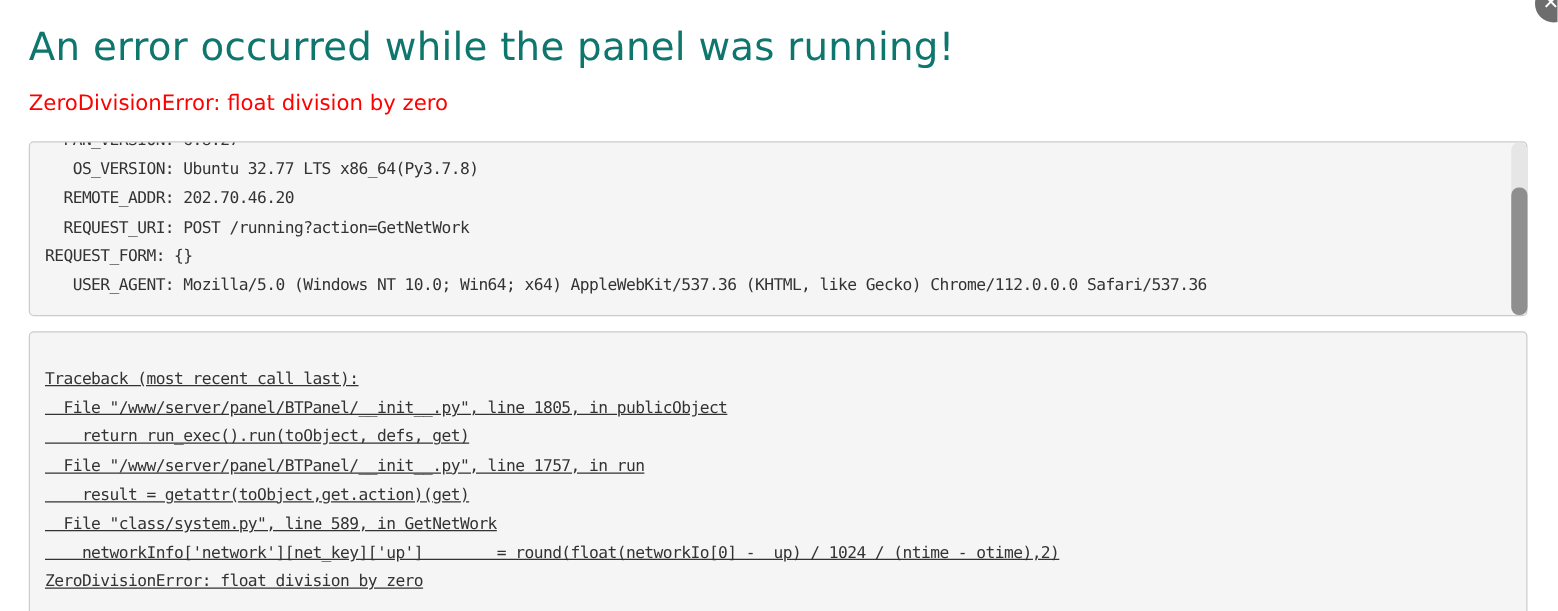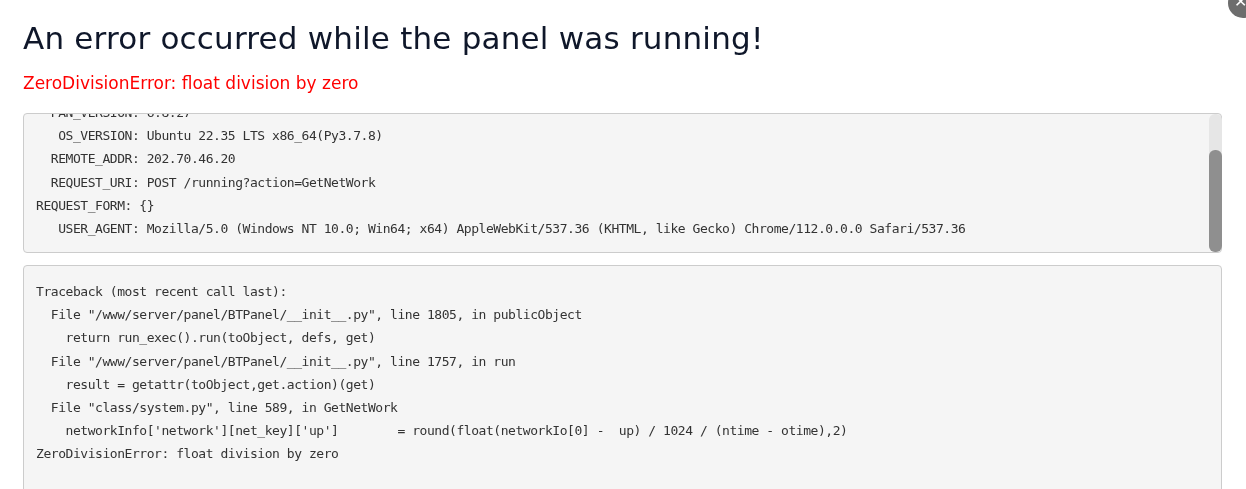--- a/index.html
+++ b/index.html
@@ -9,21 +9,21 @@
     background: #ffffff;
     position: relative;
     font-family: "DejaVu Sans", sans-serif;
   }
   .title {
     position: absolute;
     left: 23px; top: 20px;
     margin: 0;
     font-size: 31px;
     font-weight: normal;
-    color: #0f172a;
+    color: #0f766e;
     letter-spacing: 0.2px;
     white-space: nowrap;
   }
   .subtitle {
     position: absolute;
     left: 23px; top: 73px;
     margin: 0;
     font-size: 17px;
     color: #ff0000;
     white-space: nowrap;
@@ -58,21 +58,21 @@
   .trace-box { top: 265px; height: 240px; }
   pre {
     margin: 0;
     font-family: "DejaVu Sans Mono", monospace;
     font-size: 13px;
     line-height: 23.2px;
     white-space: pre;
     letter-spacing: -0.45px;
   }
   .env-pre { position: absolute; left: 12px; top: -13px; }
-  .trace-pre { position: absolute; left: 12px; top: 14px; }
+  .trace-pre { position: absolute; left: 12px; top: 26px; text-decoration: underline; }
   .scrollbar {
     position: absolute;
     left: 1209px; top: 114px;
     width: 13px; height: 138px;
     background: #e6e6e6;
     border-radius: 6px;
   }
   .scroll-thumb {
     position: absolute;
     left: 0; top: 36px;
@@ -87,21 +87,21 @@
 
 <h1 class="title">An error occurred while the panel was running!</h1>
 <p class="subtitle">ZeroDivisionError: float division by zero</p>
 
 <div class="close-btn">
   <span>✕</span>
 </div>
 
 <div class="box env-box">
   <pre class="env-pre"><span>  PAN_VERSION: 6.8.27</span>
-<span>   OS_VERSION: Ubuntu 22.35 LTS x86_64(Py3.7.8)</span>
+<span>   OS_VERSION: Ubuntu 32.77 LTS x86_64(Py3.7.8)</span>
 <span>  REMOTE_ADDR: 202.70.46.20</span>
 <span>  REQUEST_URI: POST /running?action=GetNetWork</span>
 <span>REQUEST_FORM: {}</span>
 <span>   USER_AGENT: Mozilla/5.0 (Windows NT 10.0; Win64; x64) AppleWebKit/537.36 (KHTML, like Gecko) Chrome/112.0.0.0 Safari/537.36</span></pre>
 </div>
 
 <div class="scrollbar">
   <div class="scroll-thumb"></div>
 </div>
 

